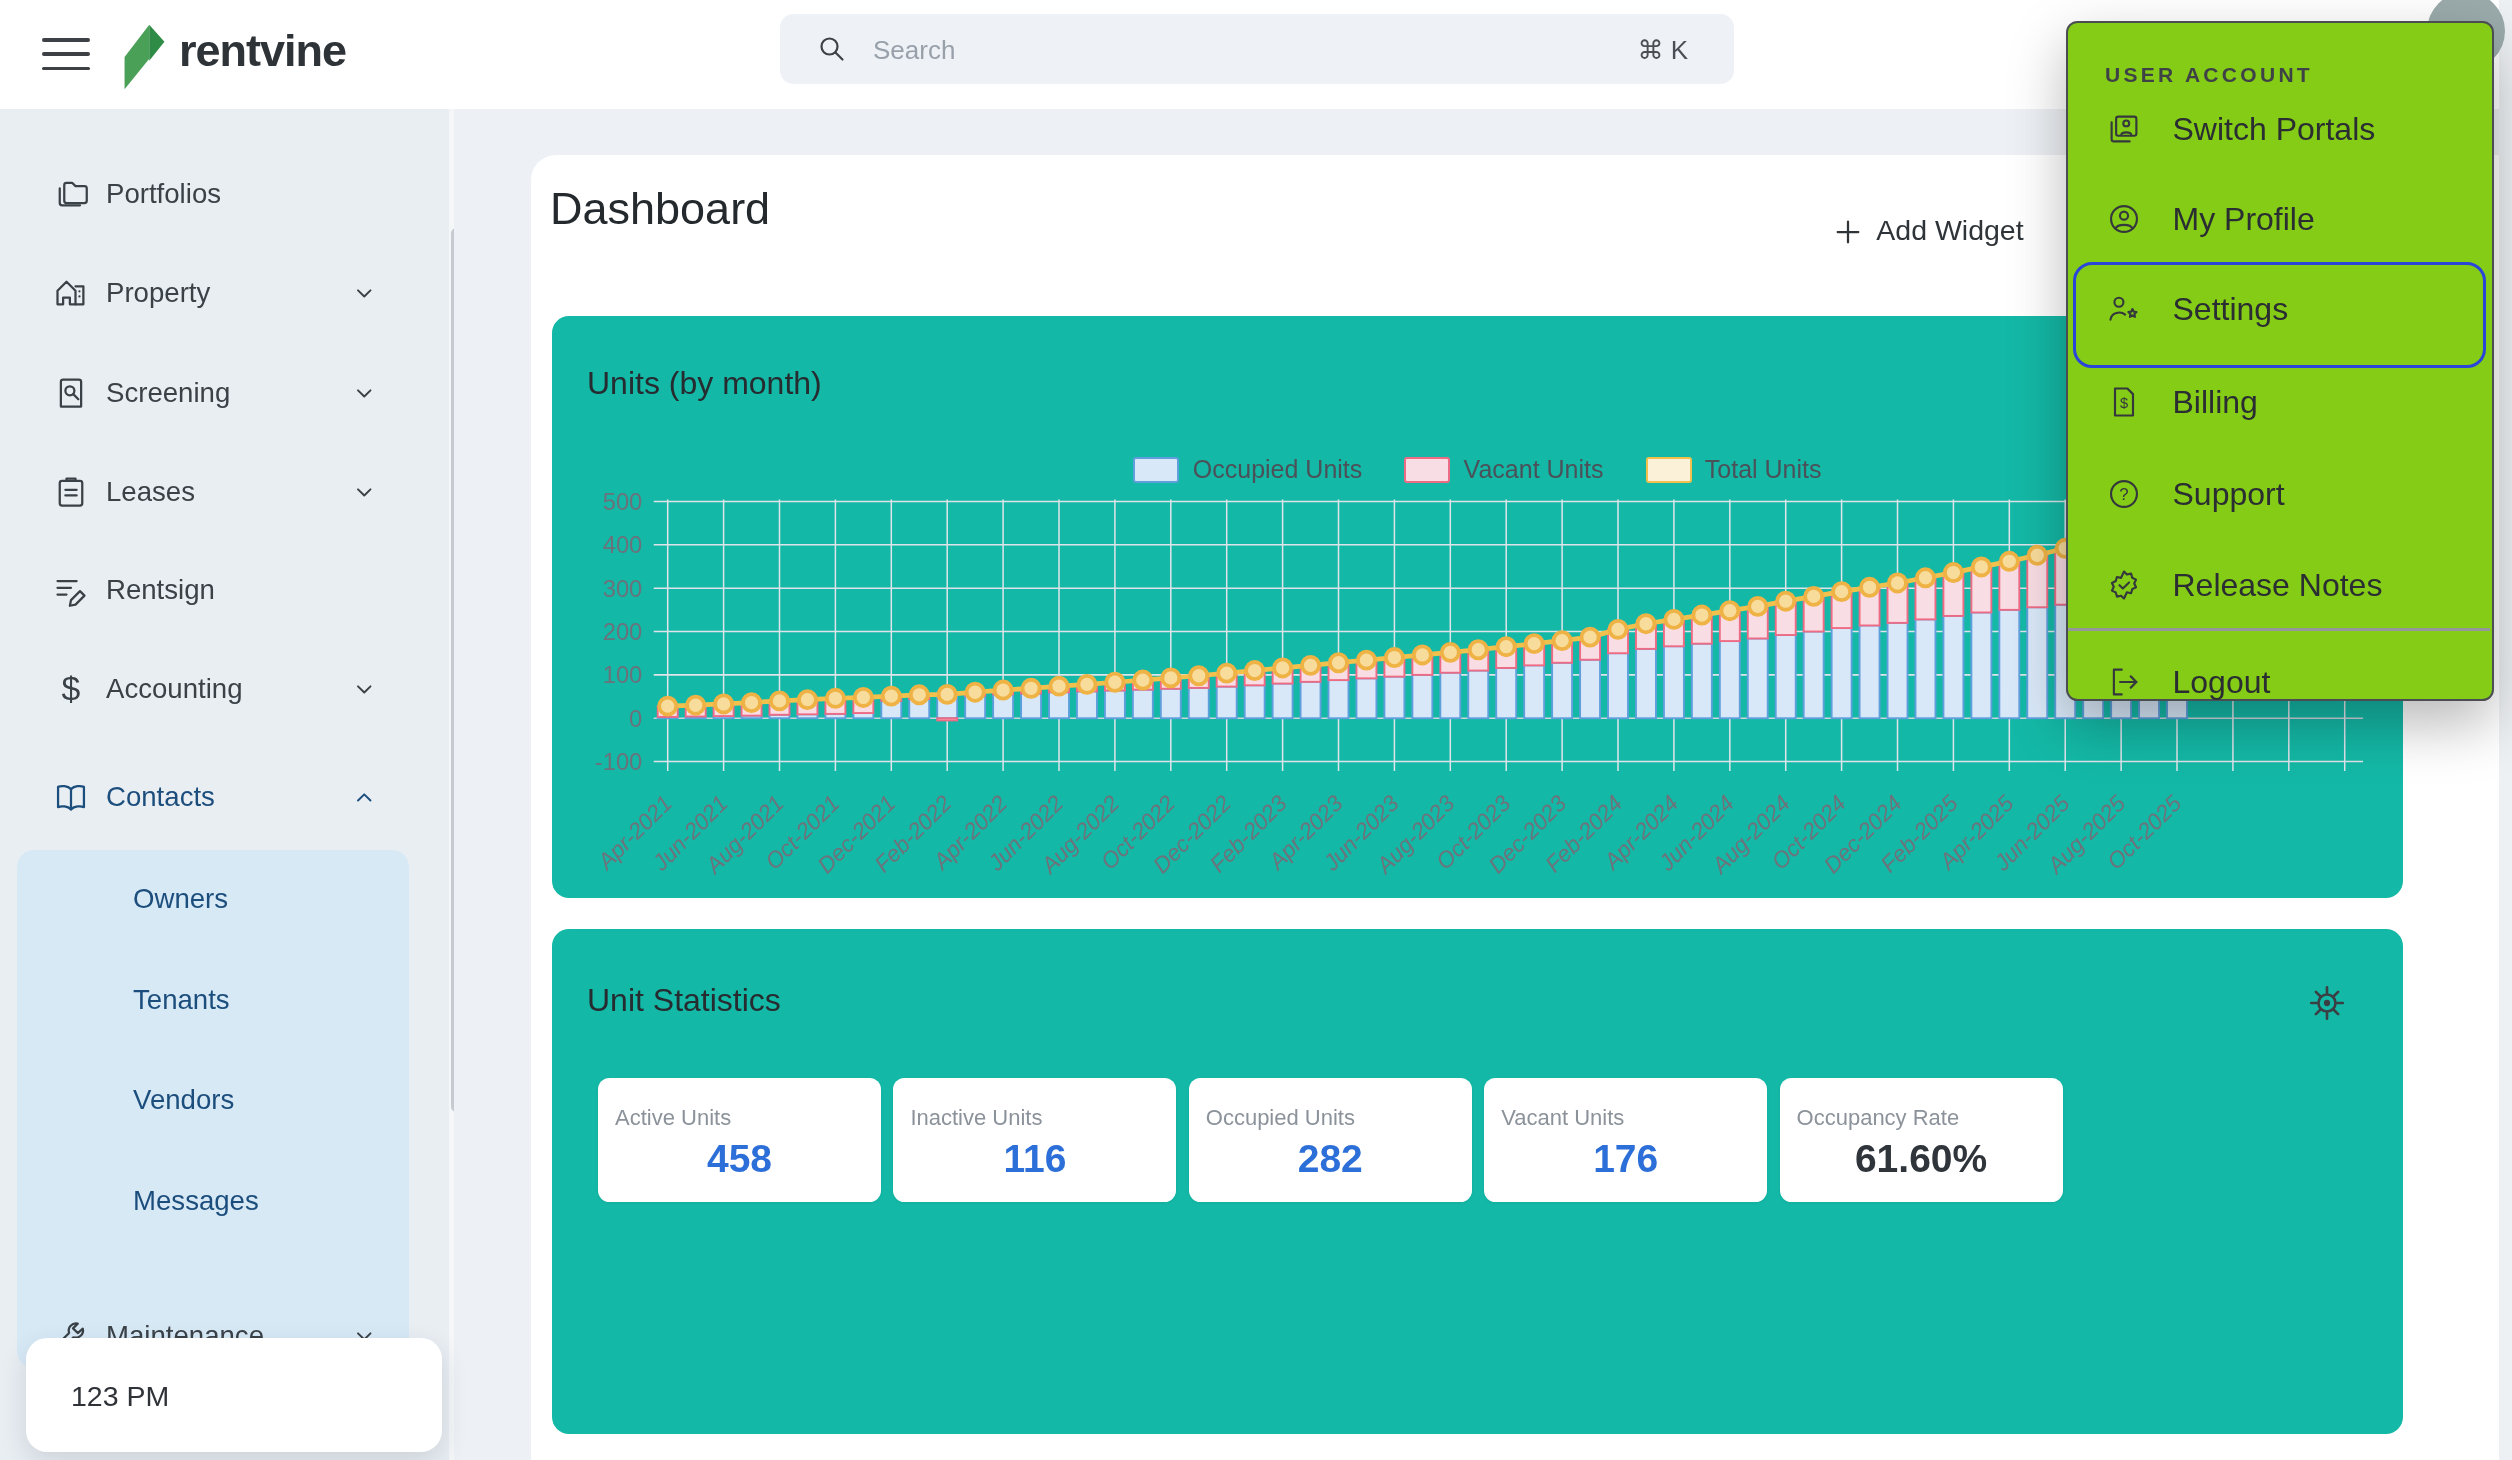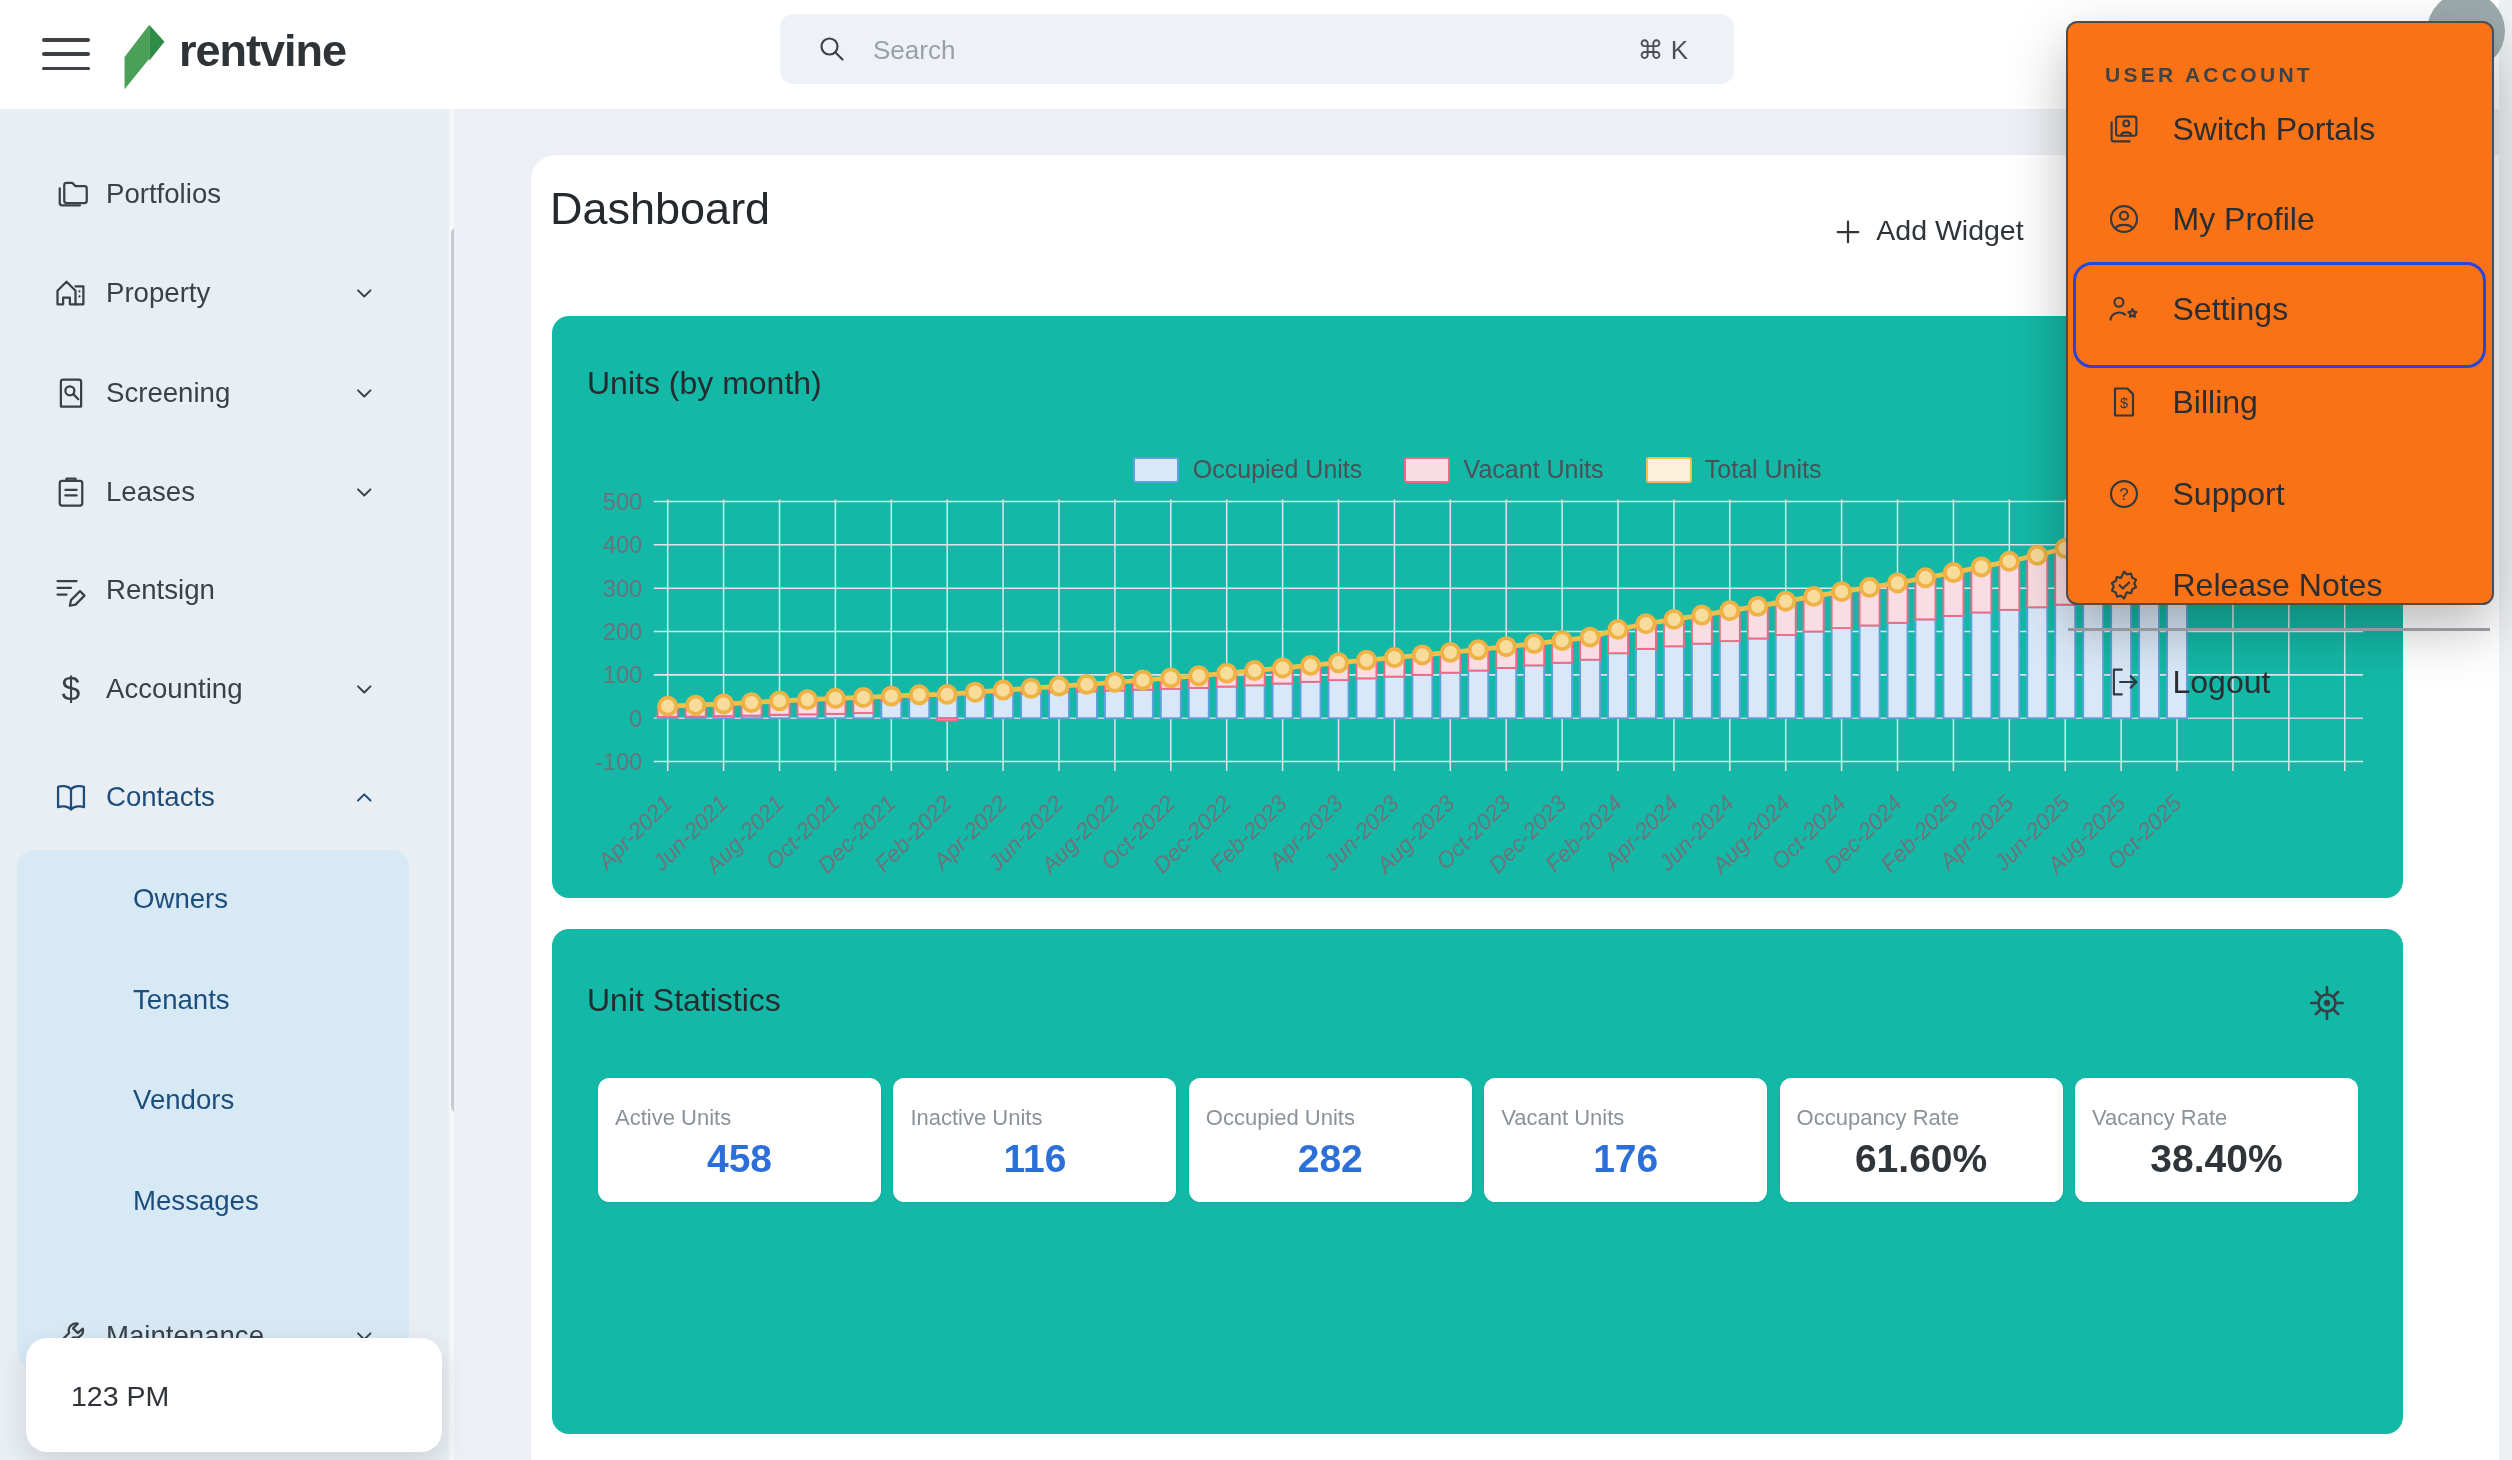--- a/index.html
+++ b/index.html
@@ -62,21 +62,21 @@
   .stat-label { position:absolute; left:0; right:0; top:27px; font-size:22px; color:#8b929a;margin-left:17px; }
   .stat-value { position:absolute; left:0; right:0; top:59px; text-align:center; font-size:39px; font-weight:bold; }
   .stat-value.blue { color:#2d6fd8; }
   .stat-value.dark { color:#2f353b; }
 
   
   #page-scroll { left:2499px; top:0; width:13.3px; height:1461px; background:#eef1f4; z-index:3; }
 
   
   #avatar { left:2427px; top:-7.6px; width:78px; height:78px; border-radius:50%; background:#9babab; z-index:8; cursor:pointer; }
-  #user-menu { left:2066px; top:21px; width:428px; height:584px; background:#f97316; border:2.9px solid #4a4d52;
+  #user-menu { left:2066px; top:21px; width:428px; height:680px; background:#84cc16; border:2.9px solid #4a4d52;
     border-radius:11.4px; box-shadow:0 23px 57px rgba(0,0,0,.28); z-index:9; }
   #menu-header { position:absolute; left:37px; top:40px; font-size:21px; font-weight:600; letter-spacing:3.3px; color:#3e4247; }
   .menu-item { position:absolute; left:9.5px; width:405px; height:80px; cursor:pointer; }
   .menu-item .mi-icon { position:absolute; left:28.5px; top:50%; transform:translateY(-50%); width:36px; height:36px; }
   .menu-item .mi-label { position:absolute; left:95px; top:50%; transform:translateY(-50%); font-size:32px; color:#2a2d31; }
   #focus-ring { position:absolute; left:4.8px; top:239px; width:413px; height:106px; border:3.8px solid #2946d8; border-radius:19px; }
   #menu-divider { position:absolute; left:0px; top:605px; width:422px; height:2.9px; background:#94979b; }
 </style>
 </head>
 <body>
@@ -500,24 +500,20 @@
           <div class="stat-value blue">282</div>
         </div>
         <div class="stat-card">
           <div class="stat-label">Vacant Units</div>
           <div class="stat-value blue">176</div>
         </div>
         <div class="stat-card">
           <div class="stat-label">Occupancy Rate</div>
           <div class="stat-value dark">61.60%</div>
         </div>
-        <div class="stat-card">
-          <div class="stat-label">Vacancy Rate</div>
-          <div class="stat-value dark">38.40%</div>
-        </div>
       </div>
   </div>
 
   <div class="abs" id="avatar"></div>
   <div class="abs" id="user-menu">
     <div id="menu-header">USER ACCOUNT</div>
     <div id="focus-ring"></div>
     <div id="menu-divider"></div>
     <div id="menu-items">
         <div class="menu-item" style="top: 66px;">

